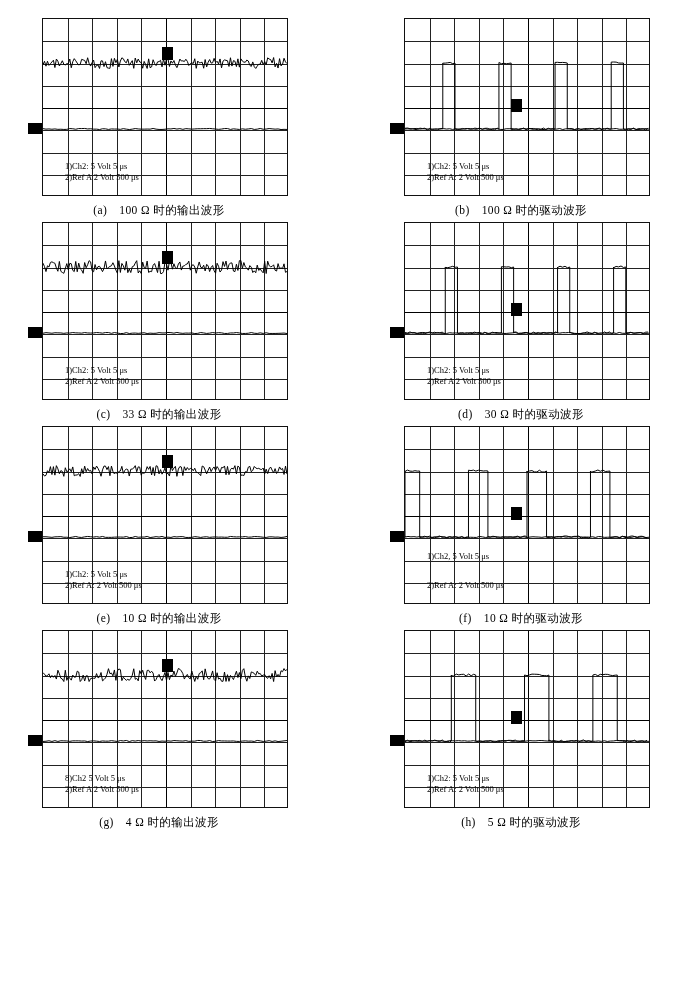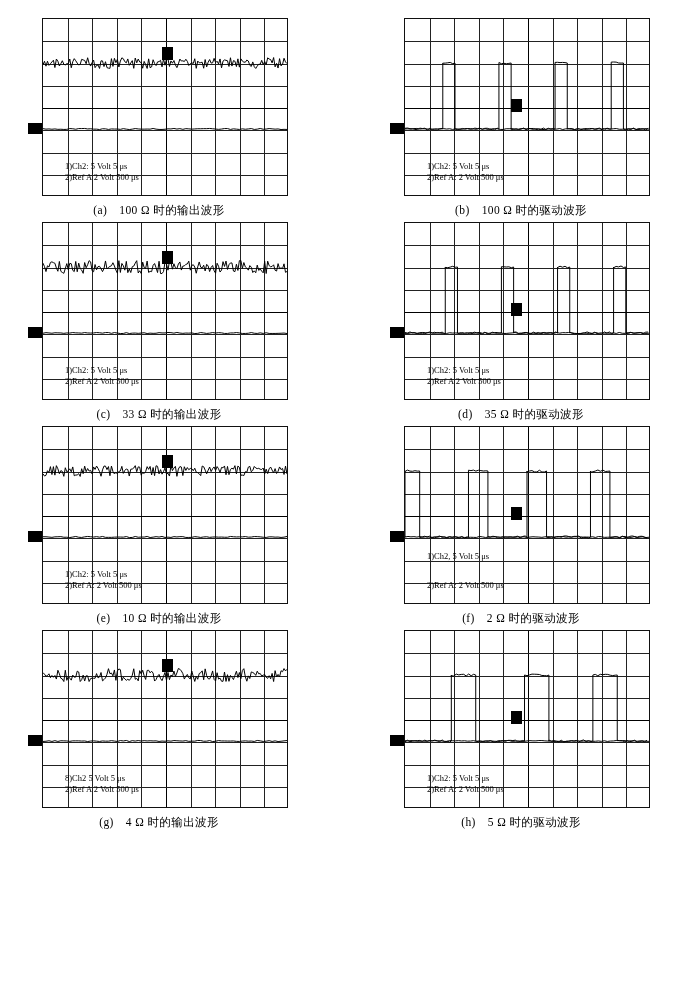--- a/index.html
+++ b/index.html
@@ -215,21 +215,21 @@
               <div class="hline" style="top: 156px;"></div>
               <svg viewBox="0 0 246 178" preserveAspectRatio="none" class="trace">
                 <path d="M0 111.3 L0.0 111.7 L2.5 111.4 L5.0 110.2 L7.5 111.2 L10.0 111.2 L12.5 111.8 L15.0 112.0 L17.5 112.0 L20.0 111.9 L22.5 111.0 L25.0 110.2 L27.5 111.2 L30.0 110.5 L32.5 111.4 L35.0 111.1 L37.5 110.4 L40.0 112.2 L40.6 111.3 L40.6 44.5 L40.6 44.9 L43.1 45.2 L45.6 44.6 L48.1 43.8 L50.6 44.8 L52.9 44.5 L52.9 111.3 L52.9 111.3 L55.4 112.1 L57.9 111.9 L60.4 112.2 L62.9 112.1 L65.4 110.9 L67.9 111.0 L70.4 110.4 L72.9 111.5 L75.4 111.5 L77.9 112.3 L80.4 110.5 L82.9 111.9 L85.4 112.1 L87.9 110.5 L90.4 110.9 L92.9 110.7 L95.4 111.5 L97.2 111.3 L97.2 44.5 L97.2 44.2 L99.7 44.3 L102.2 44.5 L104.7 44.3 L107.2 45.2 L109.5 44.5 L109.5 111.3 L109.5 110.5 L112.0 110.2 L114.5 111.9 L117.0 112.1 L119.5 110.8 L122.0 110.7 L124.5 111.8 L127.0 112.1 L129.5 110.4 L132.0 111.4 L134.5 110.7 L137.0 112.1 L139.5 111.2 L142.0 111.6 L144.5 110.7 L147.0 111.3 L149.5 111.7 L152.0 110.2 L153.8 111.3 L153.8 44.5 L153.8 45.0 L156.3 43.7 L158.8 44.7 L161.3 43.8 L163.8 45.3 L166.1 44.5 L166.1 111.3 L166.1 110.4 L168.6 111.6 L171.1 111.9 L173.6 111.8 L176.1 112.0 L178.6 111.6 L181.1 111.1 L183.6 110.2 L186.1 111.1 L188.6 111.9 L191.1 110.5 L193.6 111.8 L196.1 112.2 L198.6 112.2 L201.1 110.2 L203.6 111.4 L206.1 110.2 L208.6 112.3 L210.3 111.3 L210.3 44.5 L210.3 45.3 L212.8 43.9 L215.3 44.4 L217.8 43.5 L220.3 45.0 L222.6 44.5 L222.6 111.3 L222.6 111.6 L225.1 112.0 L227.6 110.5 L230.1 111.4 L232.6 111.4 L235.1 111.1 L237.6 110.8 L240.1 112.0 L242.6 110.4 L245.1 110.3 " fill="none" stroke="#000" stroke-width="1"></path>
                 <path d="M0.0 110.7 L3.0 111.7 L6.0 111.1 L9.0 110.8 L12.0 111.6 L15.0 110.9 L18.0 110.7 L21.0 111.0 L24.0 111.0 L27.0 111.2 L30.0 111.6 L33.0 110.7 L36.0 111.5 L39.0 111.6 L42.0 111.7 L45.0 111.0 L48.0 111.3 L51.0 111.2 L54.0 111.4 L57.0 110.8 L60.0 111.3 L63.0 110.9 L66.0 111.7 L69.0 111.6 L72.0 111.1 L75.0 110.7 L78.0 111.5 L81.0 110.8 L84.0 111.6 L87.0 111.2 L90.0 111.2 L93.0 111.6 L96.0 111.0 L99.0 111.7 L102.0 111.7 L105.0 111.4 L108.0 111.2 L111.0 110.8 L114.0 111.6 L117.0 111.3 L120.0 111.5 L123.0 110.9 L126.0 111.6 L129.0 111.3 L132.0 111.7 L135.0 111.5 L138.0 110.9 L141.0 110.7 L144.0 111.7 L147.0 110.8 L150.0 111.4 L153.0 110.8 L156.0 111.4 L159.0 110.9 L162.0 111.0 L165.0 110.8 L168.0 111.0 L171.0 111.6 L174.0 111.8 L177.0 111.7 L180.0 111.2 L183.0 111.6 L186.0 111.6 L189.0 111.5 L192.0 110.8 L195.0 111.5 L198.0 111.1 L201.0 111.4 L204.0 111.3 L207.0 111.5 L210.0 111.1 L213.0 111.7 L216.0 110.7 L219.0 111.5 L222.0 111.6 L225.0 110.8 L228.0 110.8 L231.0 111.4 L234.0 111.0 L237.0 110.9 L240.0 111.3 L243.0 111.7 L246.0 111.4 " fill="none" stroke="#000" stroke-width="1"></path>
               </svg>
               <div class="top-marker" style="left: 106px; top: 80px;"></div>
               <div class="caption-in" style="top: 142px;">1)Ch2: 5 Volt 5 μs</div>
               <div class="caption-in" style="top: 153px;">2)Ref A  2 Volt 500 μs</div>
             </div>
           </div>
-          <div class="sub"><span class="lbl">(d)</span><span>35 Ω 时的驱动波形</span></div>
+          <div class="sub"><span class="lbl">(d)</span><span>30 Ω 时的驱动波形</span></div>
         </div>
       </div>
       <div class="row">
         <div class="cell">
           <div class="scope-wrap">
             <div class="marker" style="top: 105.25px;"></div>
             <div class="scope">
               <div class="vline" style="left: 25px;"></div>
               <div class="vline" style="left: 49px;"></div>
               <div class="vline" style="left: 74px;"></div>
@@ -279,21 +279,21 @@
               <div class="hline" style="top: 156px;"></div>
               <svg viewBox="0 0 246 178" preserveAspectRatio="none" class="trace">
                 <path d="M0 111.3 L0.0 110.7 L0.0 111.3 L0.0 44.5 L0.0 44.9 L2.5 43.6 L5.0 44.6 L7.5 44.8 L10.0 44.2 L12.5 44.6 L14.8 44.5 L14.8 111.3 L14.8 111.9 L17.3 111.2 L19.8 110.5 L22.3 111.3 L24.8 110.4 L27.3 111.9 L29.8 112.0 L32.3 111.1 L34.8 110.3 L37.3 111.5 L39.8 111.2 L42.3 112.1 L44.8 111.2 L47.3 111.4 L49.8 110.9 L52.3 111.6 L54.8 112.1 L57.3 110.8 L59.8 112.2 L62.3 111.2 L64.0 111.3 L64.0 44.5 L64.0 43.7 L66.5 44.1 L69.0 43.6 L71.5 44.6 L74.0 43.7 L76.5 44.1 L79.0 44.5 L81.5 44.3 L83.6 44.5 L83.6 111.3 L83.6 110.8 L86.1 111.3 L88.6 110.5 L91.1 110.9 L93.6 112.2 L96.1 112.1 L98.6 112.1 L101.1 111.3 L103.6 111.2 L106.1 111.0 L108.6 111.6 L111.1 110.9 L113.6 110.5 L116.1 112.1 L118.6 110.7 L121.1 110.2 L123.0 111.3 L123.0 44.5 L123.0 45.4 L125.5 44.5 L128.0 44.1 L130.5 45.4 L133.0 45.5 L135.5 43.7 L138.0 45.5 L140.5 45.5 L142.7 44.5 L142.7 111.3 L142.7 111.6 L145.2 111.7 L147.7 111.2 L150.2 112.0 L152.7 110.8 L155.2 110.9 L157.7 111.5 L160.2 110.3 L162.7 110.2 L165.2 110.8 L167.7 111.5 L170.2 110.6 L172.7 110.6 L175.2 110.4 L177.7 112.3 L180.2 111.5 L182.7 111.7 L185.2 112.2 L187.0 111.3 L187.0 44.5 L187.0 45.6 L189.5 45.3 L192.0 44.5 L194.5 43.5 L197.0 44.8 L199.5 43.6 L202.0 45.0 L204.5 44.8 L206.6 44.5 L206.6 111.3 L206.6 112.1 L209.1 111.8 L211.6 111.0 L214.1 111.1 L216.6 112.2 L219.1 110.4 L221.6 111.7 L224.1 111.9 L226.6 110.6 L229.1 110.2 L231.6 110.8 L234.1 111.4 L236.6 110.6 L239.1 110.5 L241.6 111.6 L244.1 112.3 " fill="none" stroke="#000" stroke-width="1"></path>
                 <path d="M0.0 111.3 L3.0 110.7 L6.0 111.1 L9.0 110.9 L12.0 111.3 L15.0 110.8 L18.0 111.5 L21.0 111.0 L24.0 111.3 L27.0 111.7 L30.0 111.0 L33.0 111.4 L36.0 110.7 L39.0 111.2 L42.0 111.7 L45.0 110.9 L48.0 111.7 L51.0 111.0 L54.0 111.5 L57.0 111.2 L60.0 111.7 L63.0 111.7 L66.0 111.5 L69.0 111.6 L72.0 111.7 L75.0 110.7 L78.0 111.1 L81.0 111.7 L84.0 111.5 L87.0 111.2 L90.0 111.1 L93.0 111.0 L96.0 111.4 L99.0 110.9 L102.0 111.3 L105.0 111.5 L108.0 111.2 L111.0 111.6 L114.0 111.0 L117.0 111.3 L120.0 111.0 L123.0 111.8 L126.0 111.3 L129.0 111.0 L132.0 111.2 L135.0 111.3 L138.0 111.6 L141.0 111.1 L144.0 110.9 L147.0 111.1 L150.0 111.2 L153.0 111.3 L156.0 110.9 L159.0 110.7 L162.0 111.4 L165.0 111.2 L168.0 111.2 L171.0 111.0 L174.0 111.0 L177.0 111.1 L180.0 111.5 L183.0 111.3 L186.0 111.4 L189.0 111.0 L192.0 111.7 L195.0 110.8 L198.0 111.0 L201.0 111.6 L204.0 111.5 L207.0 111.4 L210.0 111.1 L213.0 111.1 L216.0 111.7 L219.0 110.8 L222.0 110.7 L225.0 111.5 L228.0 111.7 L231.0 110.9 L234.0 111.8 L237.0 111.3 L240.0 111.0 L243.0 111.8 L246.0 111.5 " fill="none" stroke="#000" stroke-width="1"></path>
               </svg>
               <div class="top-marker" style="left: 106px; top: 80px;"></div>
               <div class="caption-in" style="top: 124px;">1)Ch2, 5 Volt 5 μs</div>
               <div class="caption-in" style="top: 153px;">2)Ref A: 2 Volt 500 μs</div>
             </div>
           </div>
-          <div class="sub"><span class="lbl">(f)</span><span>2 Ω 时的驱动波形</span></div>
+          <div class="sub"><span class="lbl">(f)</span><span>10 Ω 时的驱动波形</span></div>
         </div>
       </div>
       <div class="row">
         <div class="cell">
           <div class="scope-wrap">
             <div class="marker" style="top: 105.25px;"></div>
             <div class="scope">
               <div class="vline" style="left: 25px;"></div>
               <div class="vline" style="left: 49px;"></div>
               <div class="vline" style="left: 74px;"></div>

